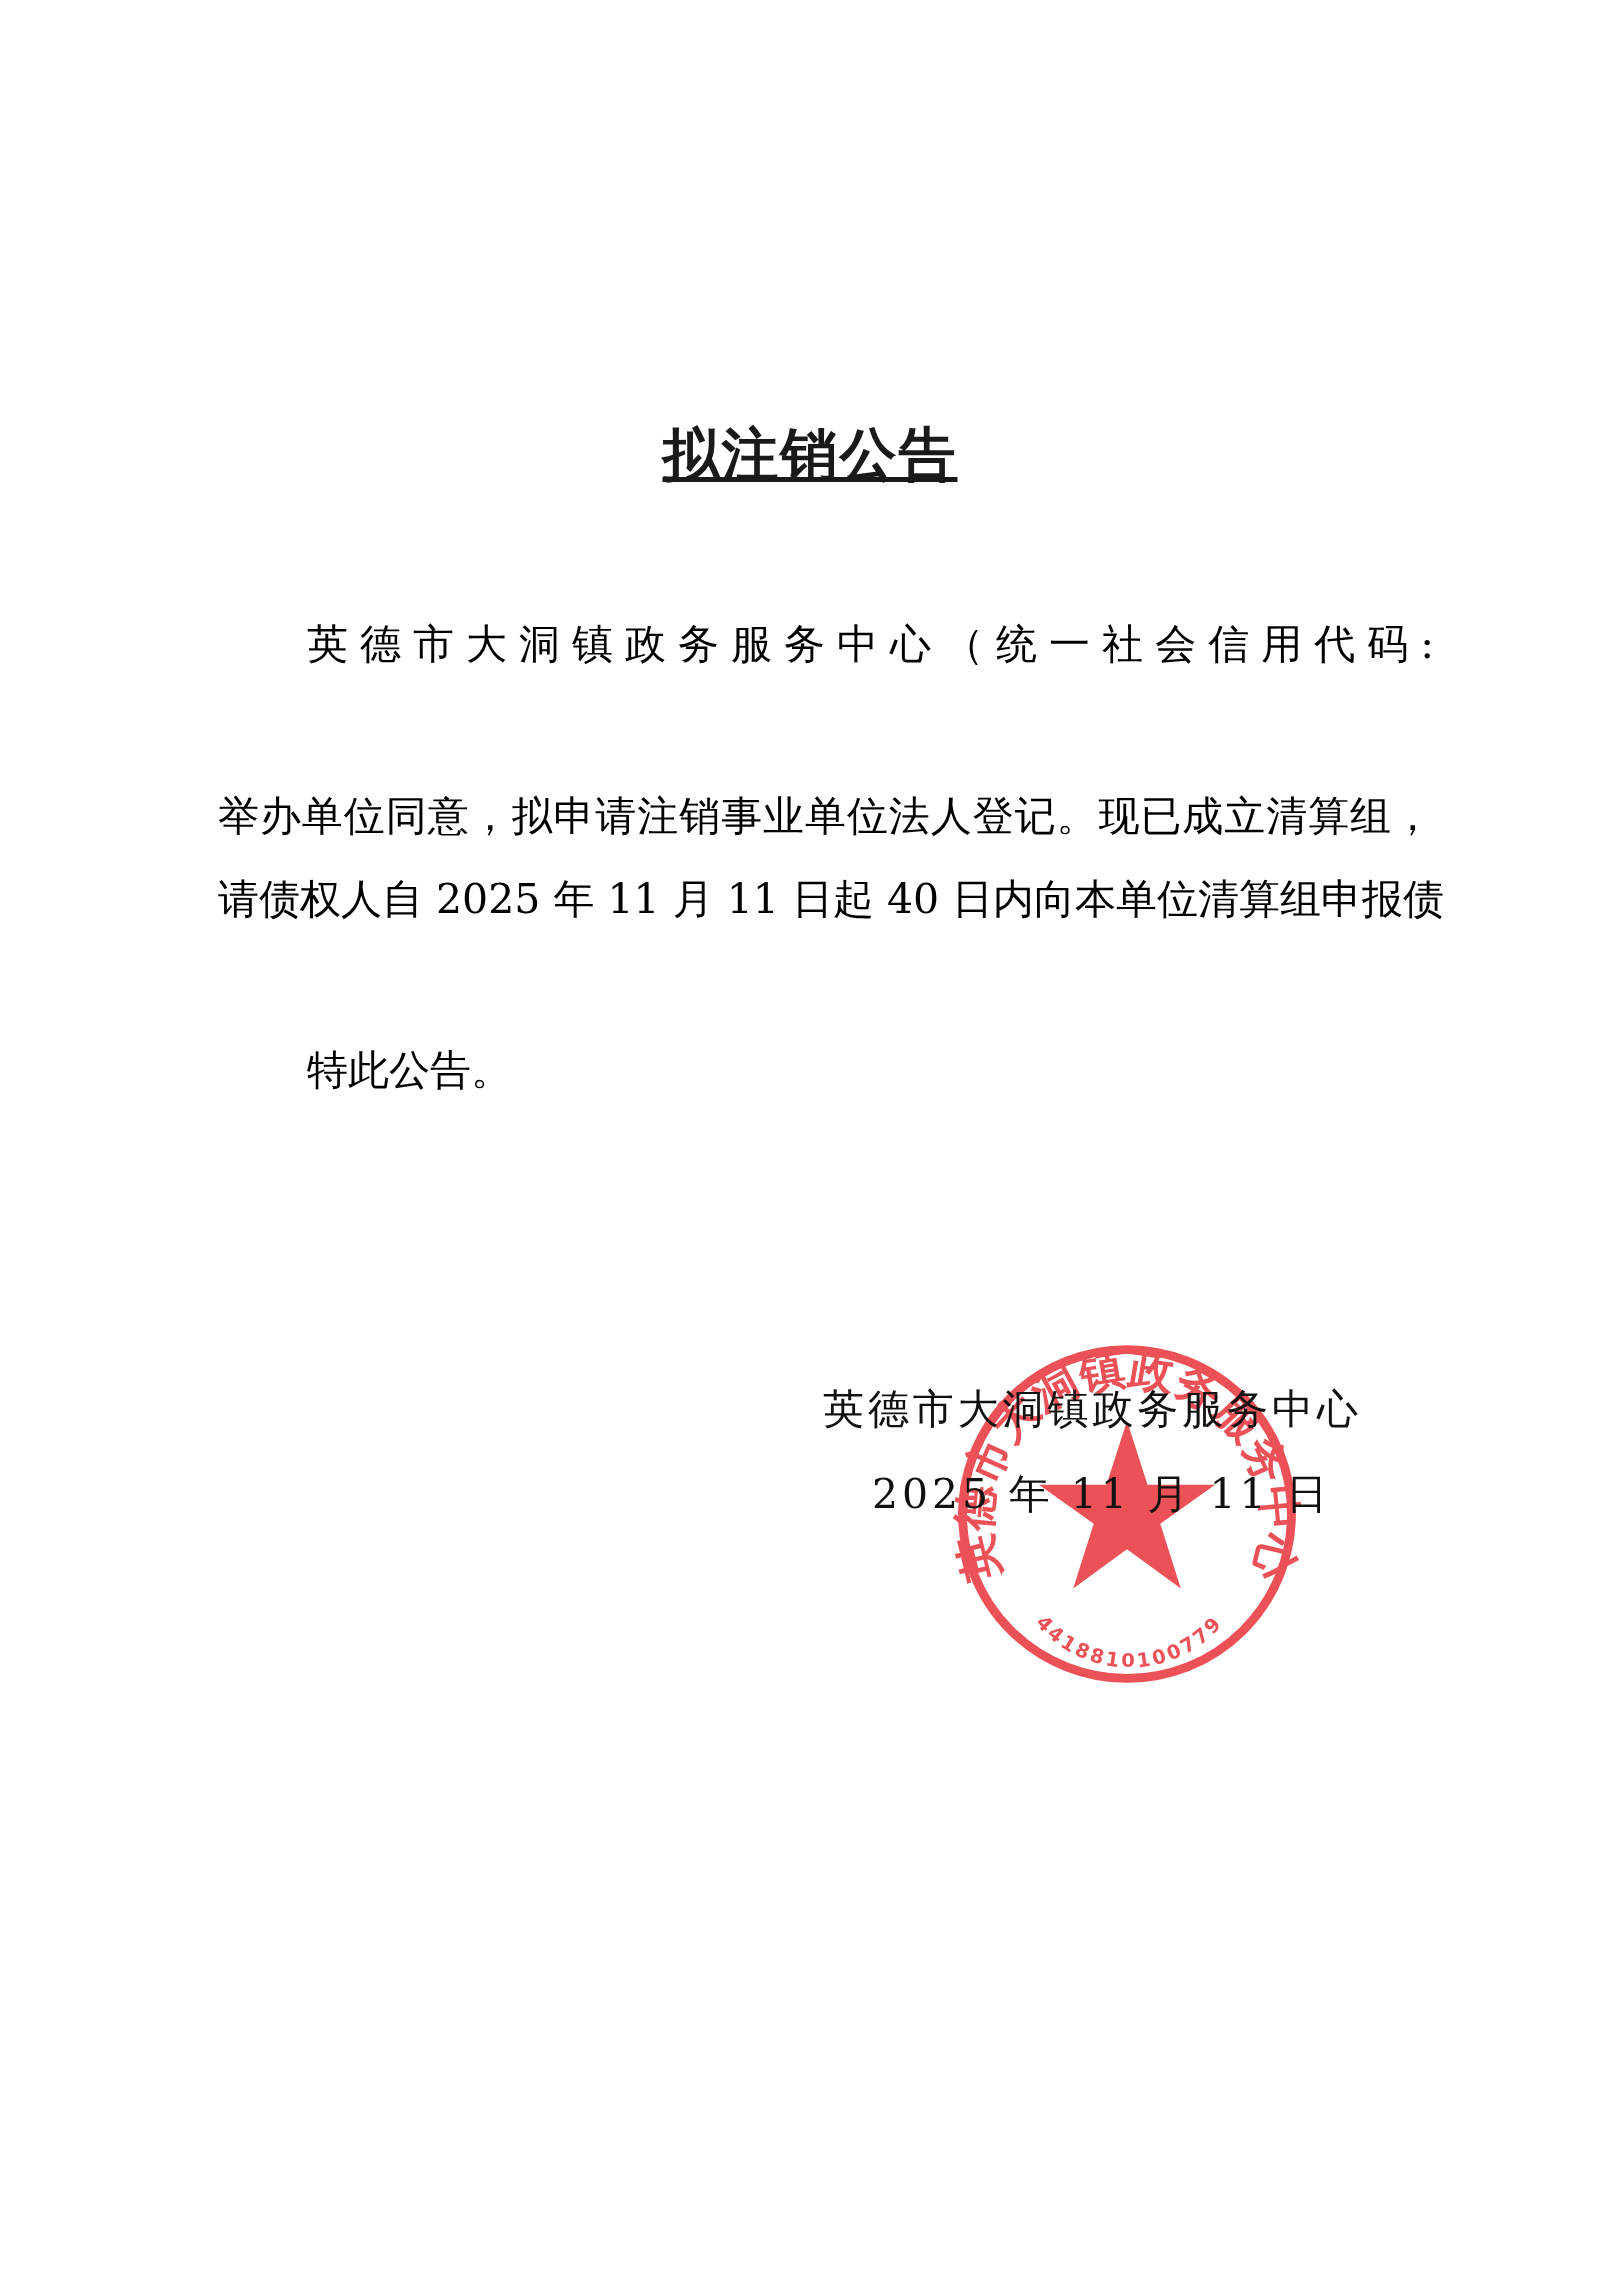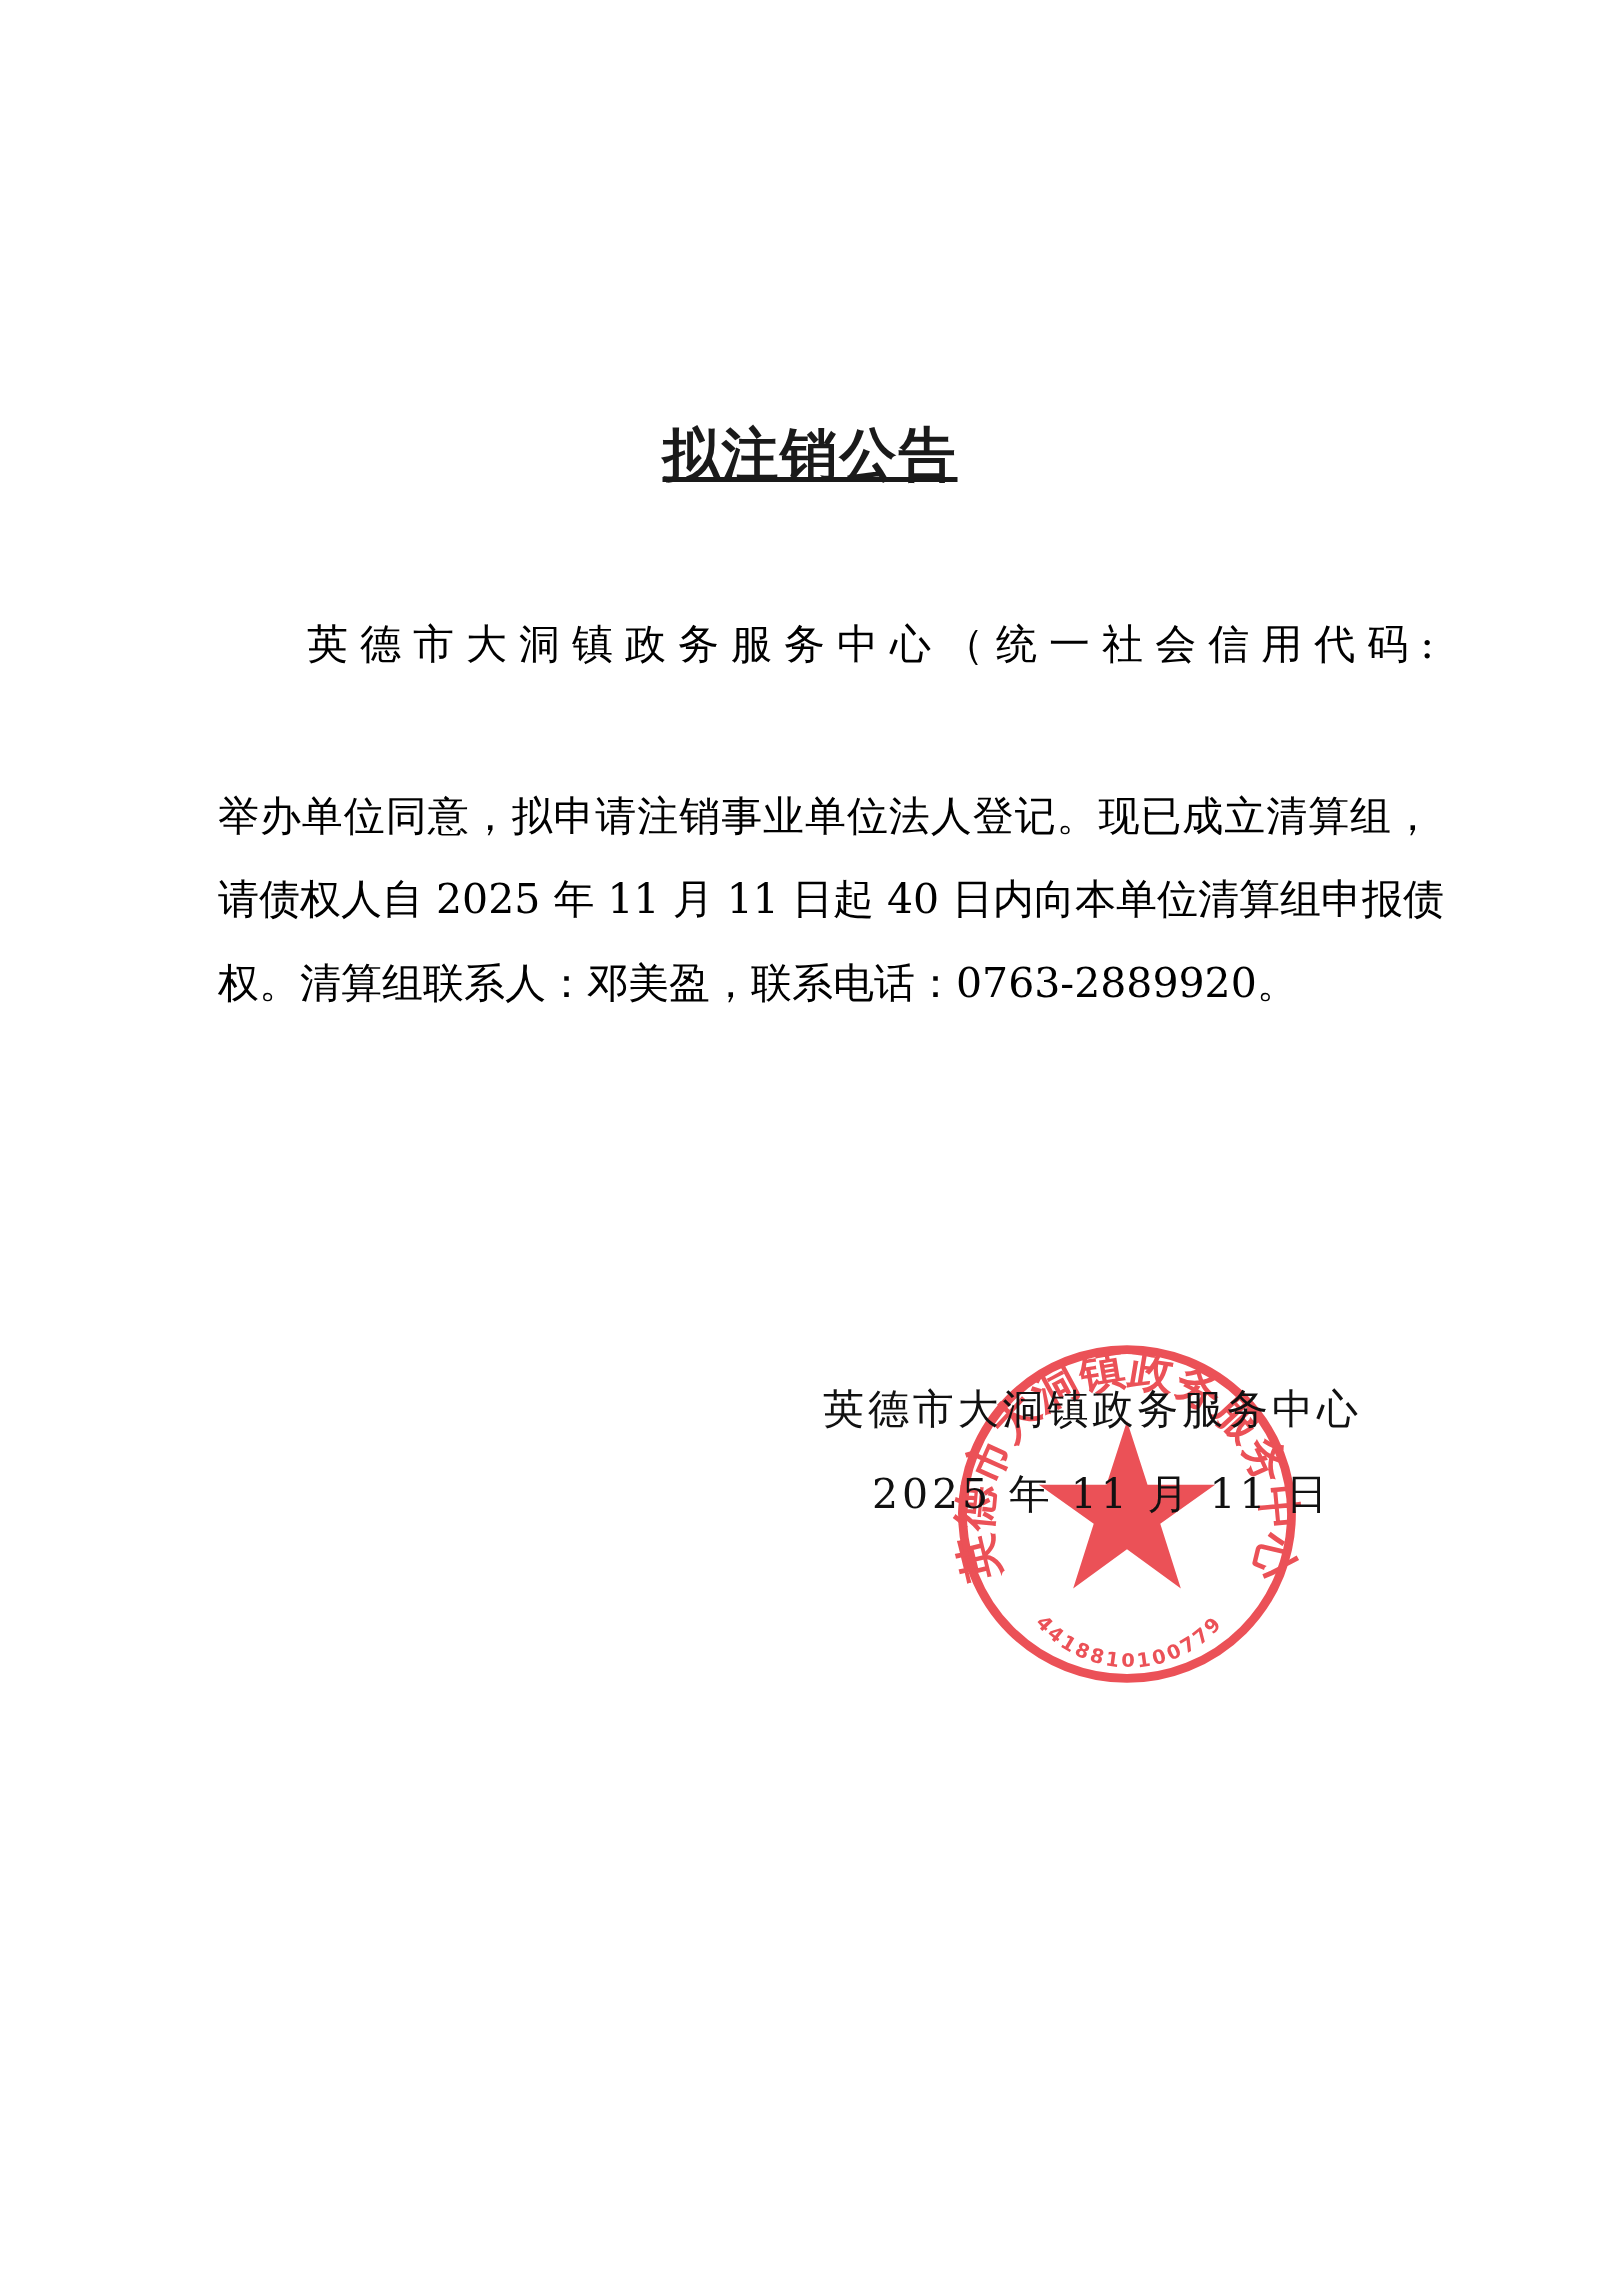--- a/index.html
+++ b/index.html
@@ -26,21 +26,21 @@
   </style>
 </head>
 <body>
 
 <div class="page">
   <div class="title">拟注销公告</div>
 
   <div class="line indent just" style="top:615px;">英德市大洞镇政务服务中心（统一社会信用代码:</div>
   <div class="line just" style="top:787px;">举办单位同意，拟申请注销事业单位法人登记。现已成立清算组，</div>
   <div class="line just" style="top:870px;">请债权人自 2025 年 11 月 11 日起 40 日内向本单位清算组申报债</div>
-  <div class="line" style="top:954px;">权。清算组联系人：邓美盈，联系电话：0763-2889920。</div>
+  <div class="line indent" style="top:1041px;">特此公告。</div>
 
   <svg class="stamp" viewBox="0 0 380 380">
     <defs>
       <path id="arcTop" d="M 60 250 A 140 140 0 1 1 320 250"></path>
       <path id="arcBottom" d="M 95 300 A 125 125 0 0 0 290 300"></path>
     </defs>
     <circle cx="190" cy="190" r="168" fill="none" stroke="#e8333a" stroke-width="9"></circle>
     <polygon fill="#e8333a" points="190,95 211,160 280,160 224,200 245,266 190,226 135,266 156,200 100,160 169,160"></polygon>
     <text font-family="DejaVu Serif, serif" font-size="46" fill="#e8333a" font-weight="bold">
       <textPath href="#arcTop" startOffset="50%" text-anchor="middle">英德市大洞镇政务服务中心</textPath>

